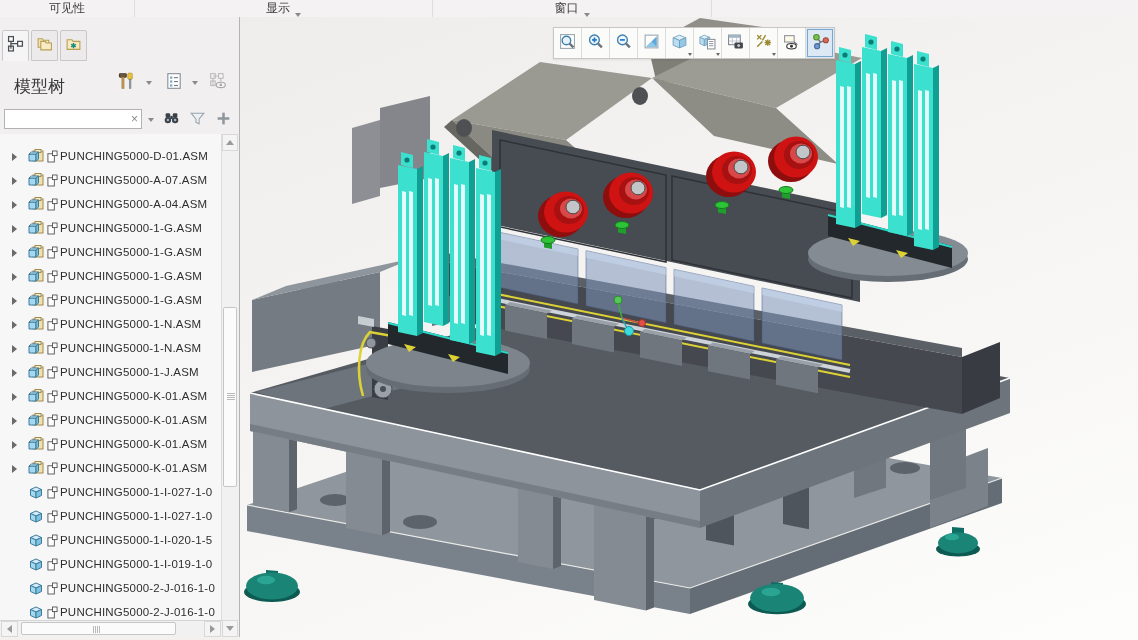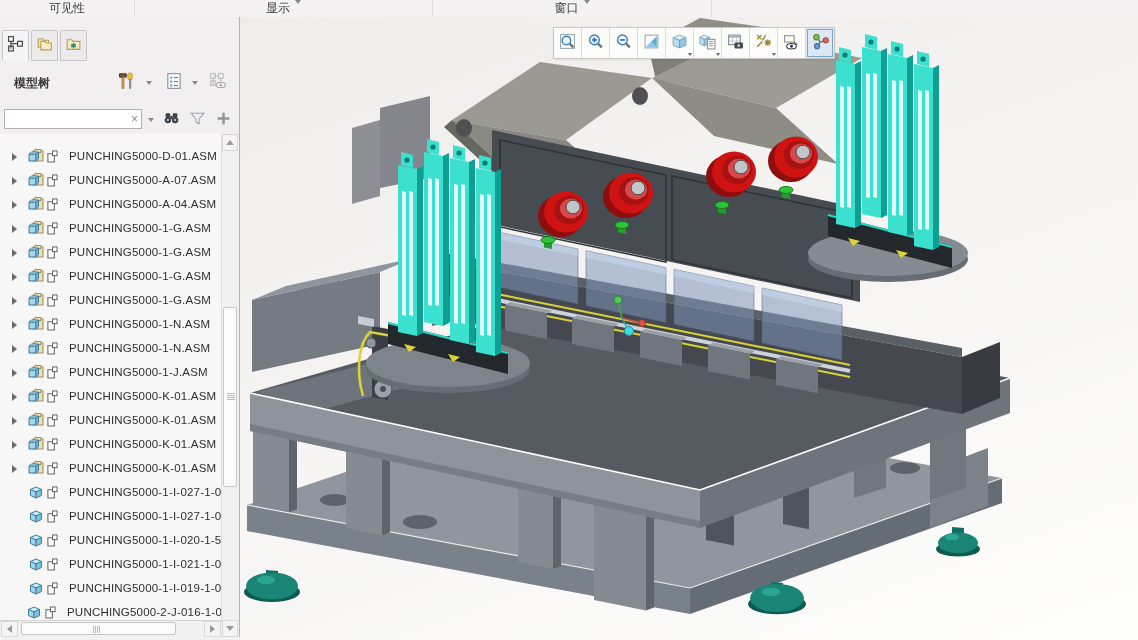--- a/index.html
+++ b/index.html
@@ -6,42 +6,42 @@
   body{width:1138px;height:640px;overflow:hidden;position:relative;
        font-family:"Liberation Sans",sans-serif;background:#f2f1ef;
        -webkit-font-smoothing:antialiased;}
   :root{
     --c-cyan:#3ce0cf; --c-cyan-dark:#10a093; --c-red:#cf1313; --c-teal:#1a8576;
     --c-yellow:#ddd235; --c-green:#2ec437; --c-guard:rgba(125,148,185,0.55);
   }
   
   .ribbon{position:absolute;left:0;top:0;width:1138px;height:17px;background:#f4f2f3;
           border-bottom:1px solid #d2d0d1;display:flex;}
-  .rib-group{height:17px;display:flex;align-items:flex-start;justify-content:center;
+  .rib-group{height:17px;display:flex;align-items:flex-end;justify-content:center;
              border-right:1px solid #dedcdd;box-sizing:border-box;cursor:pointer;}
   .rib-group:nth-child(1){width:135px;}
   .rib-group:nth-child(2){width:298px;}
   .rib-group:nth-child(3){width:279px;}
   .rib-group:nth-child(4){width:126px;}
   .rib-group:nth-child(5){width:139px;}
   .rib-label{font-size:12px;color:#3c3c3c;line-height:17px;}
   .rib-caret{width:0;height:0;border-left:3.5px solid transparent;border-right:3.5px solid transparent;
              border-top:4px solid #8a8a8a;margin-left:5px;}
   .rib-filler{flex:1;border-right:none;}
   
   .nav-panel{position:absolute;left:0;top:17px;width:240px;height:620px;background:#f1eff0;
              border-right:1px solid #b5b3b4;box-sizing:border-box;}
   .nav-tabs{position:absolute;left:0;top:11px;height:33px;width:100%;}
   .nav-tab{position:absolute;top:2px;width:27px;height:31px;box-sizing:border-box;
            border:1px solid #c9c7c8;background:#eceaeb;border-radius:2px 2px 0 0;
            display:flex;align-items:center;justify-content:center;cursor:pointer;}
   .nav-tab.active{background:#f6f5f6;border-bottom-color:#f6f5f6;}
   .nav-tab svg{width:17px;height:17px;}
   .nav-header{position:absolute;left:0;top:44px;height:46px;width:100%;}
-  .nav-title{position:absolute;left:14px;top:14px;font-size:12px;font-weight:bold;color:#3a3a3a;}
+  .nav-title{position:absolute;left:14px;top:14px;font-size:17px;font-weight:normal;color:#3a3a3a;}
   .hdr-btn{position:absolute;top:10px;width:24px;height:24px;display:flex;align-items:center;
            justify-content:center;cursor:pointer;}
   .hdr-btn svg{width:18px;height:18px;}
   .hdr-caret{position:absolute;top:20px;width:0;height:0;border-left:3.5px solid transparent;
              border-right:3.5px solid transparent;border-top:4px solid #8a8a8a;cursor:pointer;}
   
   .nav-search{position:absolute;left:0;top:90px;height:27px;width:100%;}
   .search-box{position:absolute;left:4px;top:2px;width:138px;height:20px;background:#fff;
               border:1px solid #b3b1b2;box-sizing:border-box;}
   .search-input{position:absolute;left:2px;top:1px;width:115px;height:16px;border:none;outline:none;
@@ -56,21 +56,21 @@
   .tree-area{position:absolute;left:0;top:117px;width:222px;height:503px;background:#f8f7f8;
              overflow:hidden;padding-top:10px;box-sizing:border-box;}
   .tree-row{height:24px;display:flex;align-items:center;white-space:nowrap;cursor:default;}
   .tw{width:8px;margin-left:12px;display:inline-block;}
   .tw .arr{width:0;height:0;border-top:4px solid transparent;border-bottom:4px solid transparent;
            border-left:5px solid #6a6a6a;display:inline-block;}
   .node-icon{width:18px;height:16px;margin-left:7px;display:inline-flex;}
   .node-icon svg{width:18px;height:16px;}
   .comp-glyph{width:11px;height:13px;margin-left:2px;display:inline-flex;}
   .comp-glyph svg{width:11px;height:13px;}
-  .node-label{font-size:11.5px;color:#2e2e2e;margin-left:11px;letter-spacing:0.2px;}
+  .node-label{font-size:11.5px;color:#2e2e2e;margin-left:2px;letter-spacing:0.2px;}
   
   .vscroll{position:absolute;right:1px;top:117px;width:17px;height:503px;background:#f1f1f1;
            border-left:1px solid #dcdcdc;box-sizing:border-box;}
   .vs-btn{position:absolute;left:0;width:16px;height:17px;background:#f4f4f4;border:1px solid #d8d8d8;
           box-sizing:border-box;display:flex;align-items:center;justify-content:center;cursor:pointer;}
   .vs-up{top:0;} .vs-down{bottom:0;}
   .tri-up{width:0;height:0;border-left:4px solid transparent;border-right:4px solid transparent;
           border-bottom:5px solid #9a9a9a;}
   .tri-down{width:0;height:0;border-left:4px solid transparent;border-right:4px solid transparent;
             border-top:5px solid #9a9a9a;}
@@ -556,37 +556,20 @@
         </span>
     <span class="comp-glyph">
           <svg viewBox="0 0 12 14">
             <rect x="1" y="4" width="7" height="9" fill="#fff" stroke="#555"></rect>
             <rect x="6" y="1" width="5" height="5" fill="#fff" stroke="#555"></rect>
           </svg>
         </span>
     <span class="node-label">PUNCHING5000-1-I-020-1-5</span>
   </div>
 
-  <div class="tree-row">
-    <span class="tw"><span class="arr" style="visibility: hidden;"></span></span>
-    <span class="node-icon">
-          <svg viewBox="0 0 16 16">
-            <polygon points="2.5,5.5 8,3 13.5,5.5 8,8" fill="#d2eef9" stroke="#3d7c9e"></polygon>
-            <polygon points="2.5,5.5 8,8 8,14 2.5,11.5" fill="#a5d8ee" stroke="#3d7c9e"></polygon>
-            <polygon points="13.5,5.5 8,8 8,14 13.5,11.5" fill="#7fc2e0" stroke="#3d7c9e"></polygon>
-          </svg>
-        </span>
-    <span class="comp-glyph">
-          <svg viewBox="0 0 12 14">
-            <rect x="1" y="4" width="7" height="9" fill="#fff" stroke="#555"></rect>
-            <rect x="6" y="1" width="5" height="5" fill="#fff" stroke="#555"></rect>
-          </svg>
-        </span>
-    <span class="node-label">PUNCHING5000-1-I-021-1-0</span>
-  </div>
 
   <div class="tree-row">
     <span class="tw"><span class="arr" style="visibility: hidden;"></span></span>
     <span class="node-icon">
           <svg viewBox="0 0 16 16">
             <polygon points="2.5,5.5 8,3 13.5,5.5 8,8" fill="#d2eef9" stroke="#3d7c9e"></polygon>
             <polygon points="2.5,5.5 8,8 8,14 2.5,11.5" fill="#a5d8ee" stroke="#3d7c9e"></polygon>
             <polygon points="13.5,5.5 8,8 8,14 13.5,11.5" fill="#7fc2e0" stroke="#3d7c9e"></polygon>
           </svg>
         </span>

